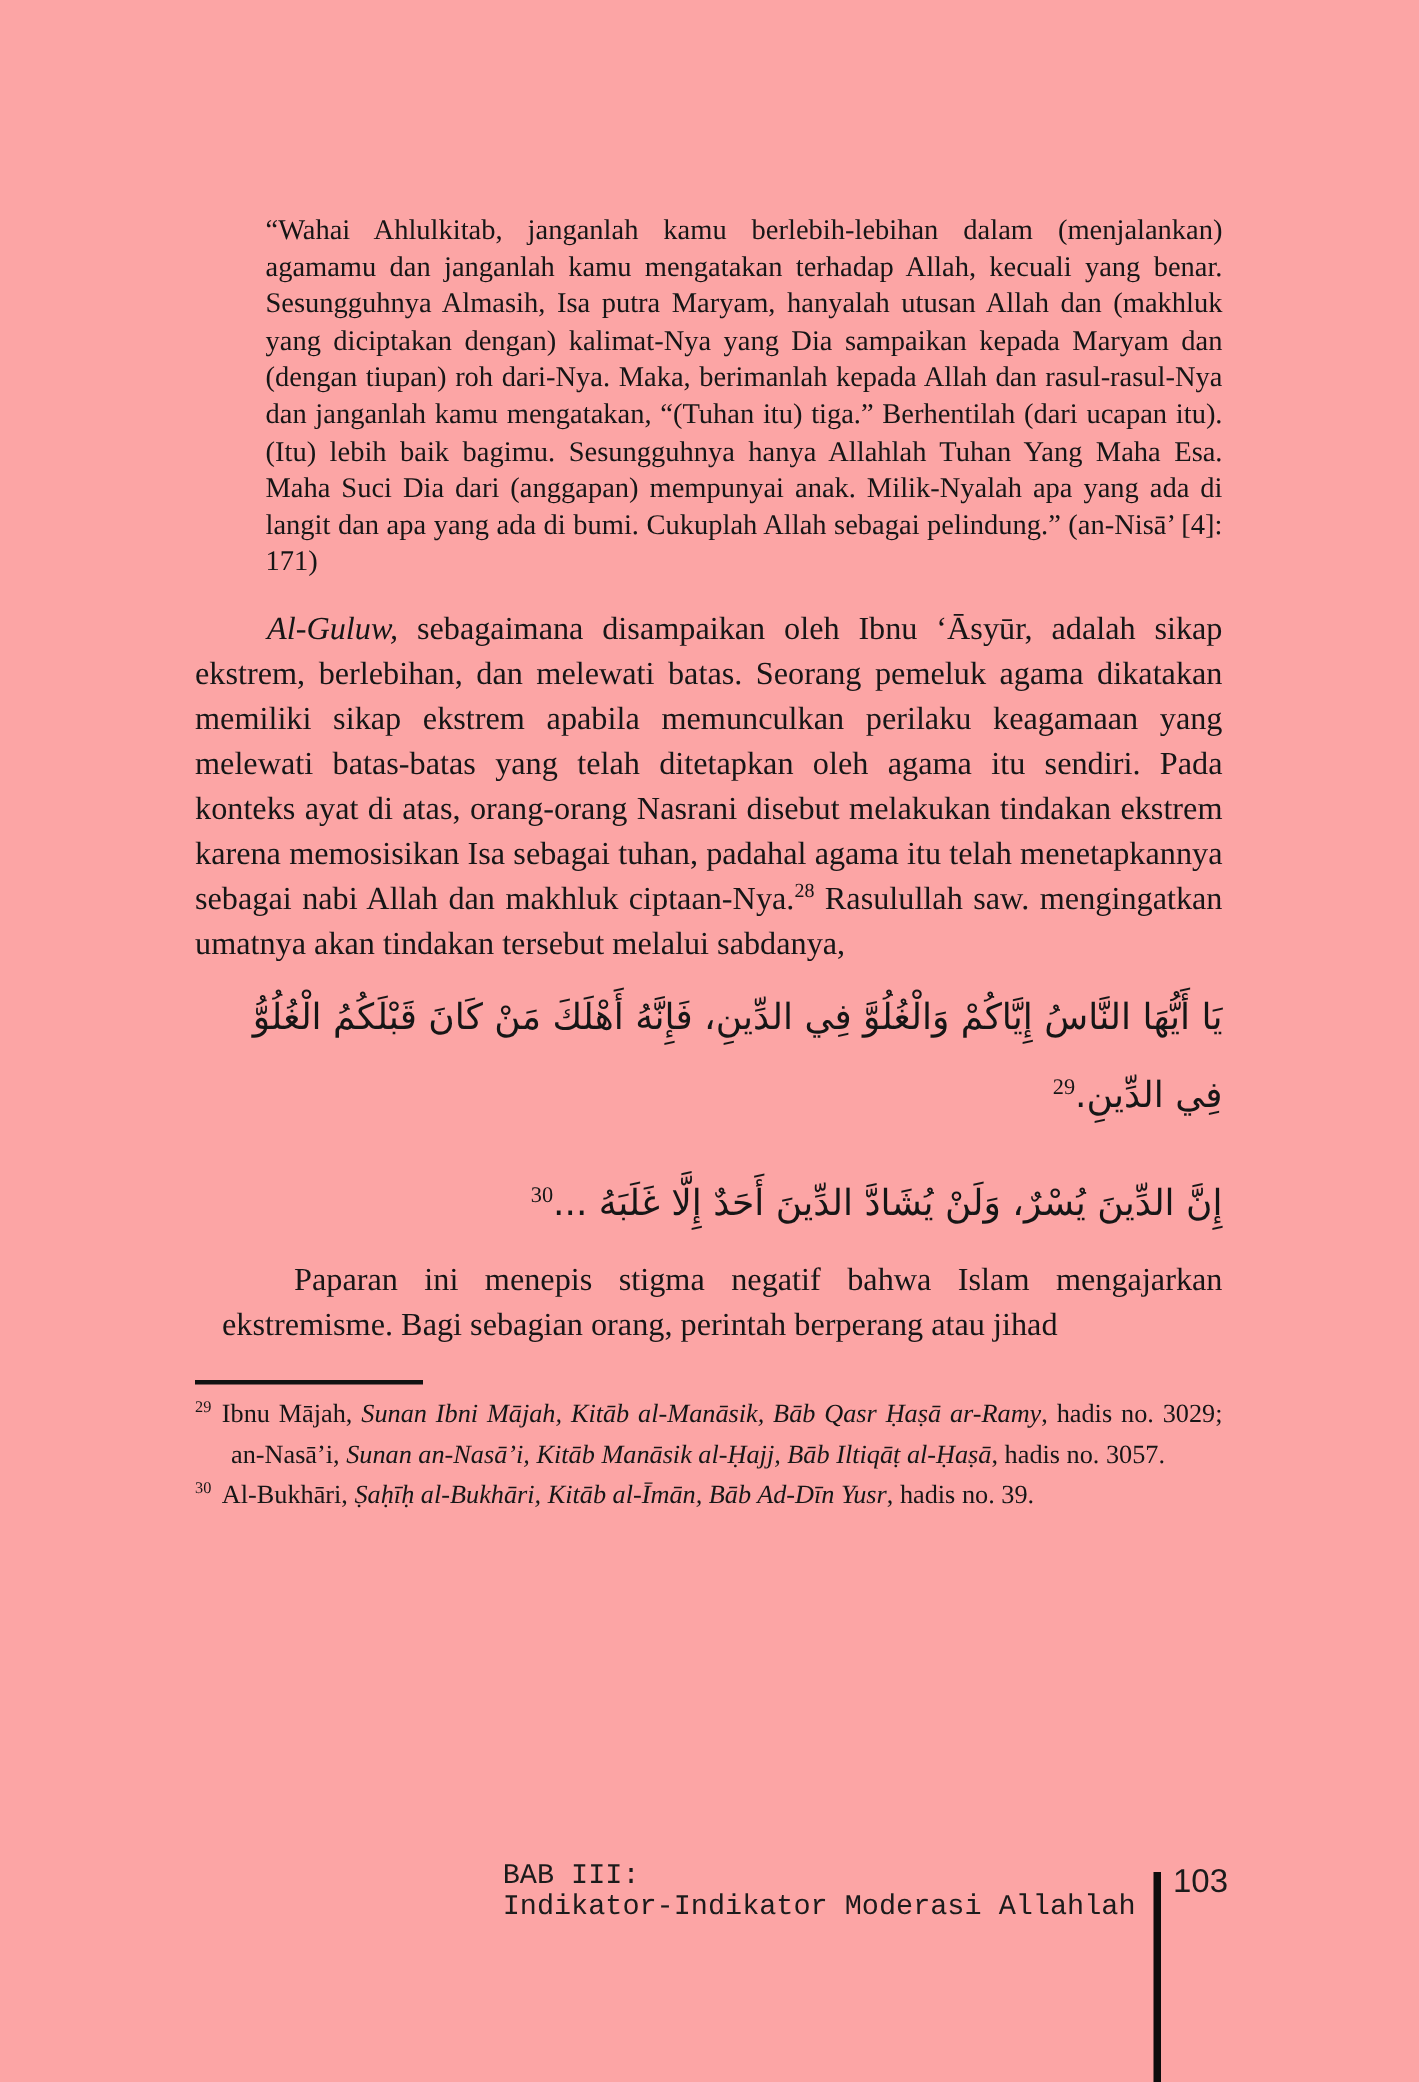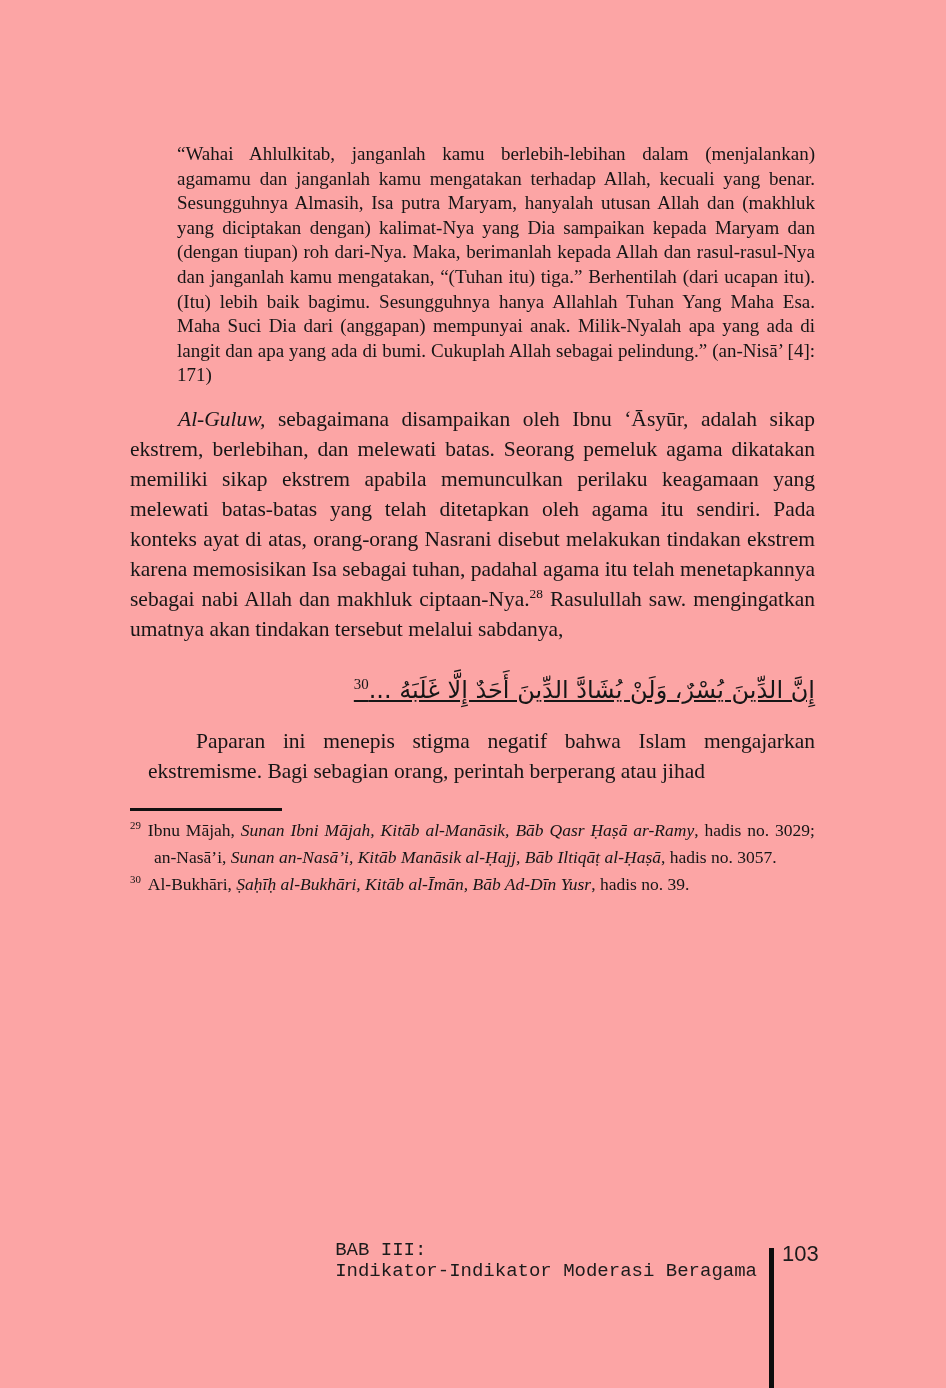--- a/index.html
+++ b/index.html
@@ -40,21 +40,21 @@
   }
   .arabic sup { font-family:"Liberation Serif","DejaVu Serif",serif; }
   .quote {
     margin:10px 0 0 32px;
     font-size:19px;
     line-height:27.5px;
     text-align:justify;
     text-indent:8px;
   }
   .quote-plain { text-indent:0; }
-  .arabic-2 { margin-top:20px;text-decoration:underline; }
+  .arabic-2 { margin-top:20px; }
   .para-2 { margin-top:10px;margin-left:18px; }
   sup {
     font-size:0.62em;
     vertical-align:super;
     line-height:0;
     margin-top:28px;
   }
   .fn-rule {
     margin:22px 0 0 0;
     width:152px; height:3px;
@@ -100,20 +100,21 @@
 <body>
 
 <div class="page">
 
   <div class="content">
 
     <p class="bq-top">“Wahai Ahlulkitab, janganlah kamu berlebih-lebihan dalam (menjalankan) agamamu dan janganlah kamu mengatakan terhadap Allah, kecuali yang benar. Sesungguhnya Almasih, Isa putra Maryam, hanyalah utusan Allah dan (makhluk yang diciptakan dengan) kalimat-Nya yang Dia sampaikan kepada Maryam dan (dengan tiupan) roh dari-Nya. Maka, berimanlah kepada Allah dan rasul-rasul-Nya dan janganlah kamu mengatakan, “(Tuhan itu) tiga.” Berhentilah (dari ucapan itu). (Itu) lebih baik bagimu. Sesungguhnya hanya Allahlah Tuhan Yang Maha Esa. Maha Suci Dia dari (anggapan) mempunyai anak. Milik-Nyalah apa yang ada di langit dan apa yang ada di bumi. Cukuplah Allah sebagai pelindung.” (an-Nisā’ [4]: 171)</p>
 
     <p class="para"><i>Al-Guluw,</i><span> sebagaimana disampaikan oleh Ibnu ‘Āsyūr, adalah sikap ekstrem, berlebihan, dan melewati batas. Seorang pemeluk agama dikatakan memiliki sikap ekstrem apabila memunculkan perilaku keagamaan yang melewati batas-batas yang telah ditetapkan oleh agama itu sendiri. Pada konteks ayat di atas, orang-orang Nasrani disebut melakukan tindakan ekstrem karena memosisikan Isa sebagai tuhan, padahal agama itu telah menetapkannya sebagai nabi Allah dan makhluk ciptaan-Nya.</span><sup>28</sup><span> Rasulullah saw. mengingatkan umatnya akan tindakan tersebut melalui sabdanya,</span></p>
 
+    <p class="arabic" dir="rtl"><span>يَا أَيُّهَا النَّاسُ إِيَّاكُمْ وَالْغُلُوَّ فِي الدِّينِ، فَإِنَّهُ أَهْلَكَ مَنْ كَانَ قَبْلَكُمُ الْغُلُوُّ فِي الدِّينِ.</span><sup>29</sup></p>
 
 
     <p class="arabic arabic-2" dir="rtl"><span>إِنَّ الدِّينَ يُسْرٌ، وَلَنْ يُشَادَّ الدِّينَ أَحَدٌ إِلَّا غَلَبَهُ ...</span><sup>30</sup></p>
 
 
     <p class="para para-2">Paparan ini menepis stigma negatif bahwa Islam mengajarkan ekstremisme. Bagi sebagian orang, perintah berperang atau jihad</p>
 
     <div class="fn-rule"></div>
 
     <div class="footnotes">
@@ -121,20 +122,20 @@
 
       <div class="footnote"><sup class="fn-marker">29</sup><span>Ibnu Mājah, </span><i>Sunan Ibni Mājah, Kitāb al-Manāsik, Bāb Qasr Ḥaṣā ar-Ramy</i><span>, hadis no. 3029; an-Nasā’i, </span><i>Sunan an-Nasā’i, Kitāb Manāsik al-Ḥajj, Bāb Iltiqāṭ al-Ḥaṣā</i><span>, hadis no. 3057.</span></div>
 
       <div class="footnote"><sup class="fn-marker">30</sup><span>Al-Bukhāri, </span><i>Ṣaḥīḥ al-Bukhāri, Kitāb al-Īmān, Bāb Ad-Dīn Yusr</i><span>, hadis no. 39.</span></div>
 
     </div>
   </div>
 
   <div class="footer-chapter">
     <div>BAB III:</div>
-    <div>Indikator-Indikator Moderasi Beragama</div>
+    <div>Indikator-Indikator Moderasi Allahlah</div>
   </div>
 
   <div class="page-bar"></div>
 
   <div class="footer-page">103</div>
 
 </div>
 
 </body></html>

